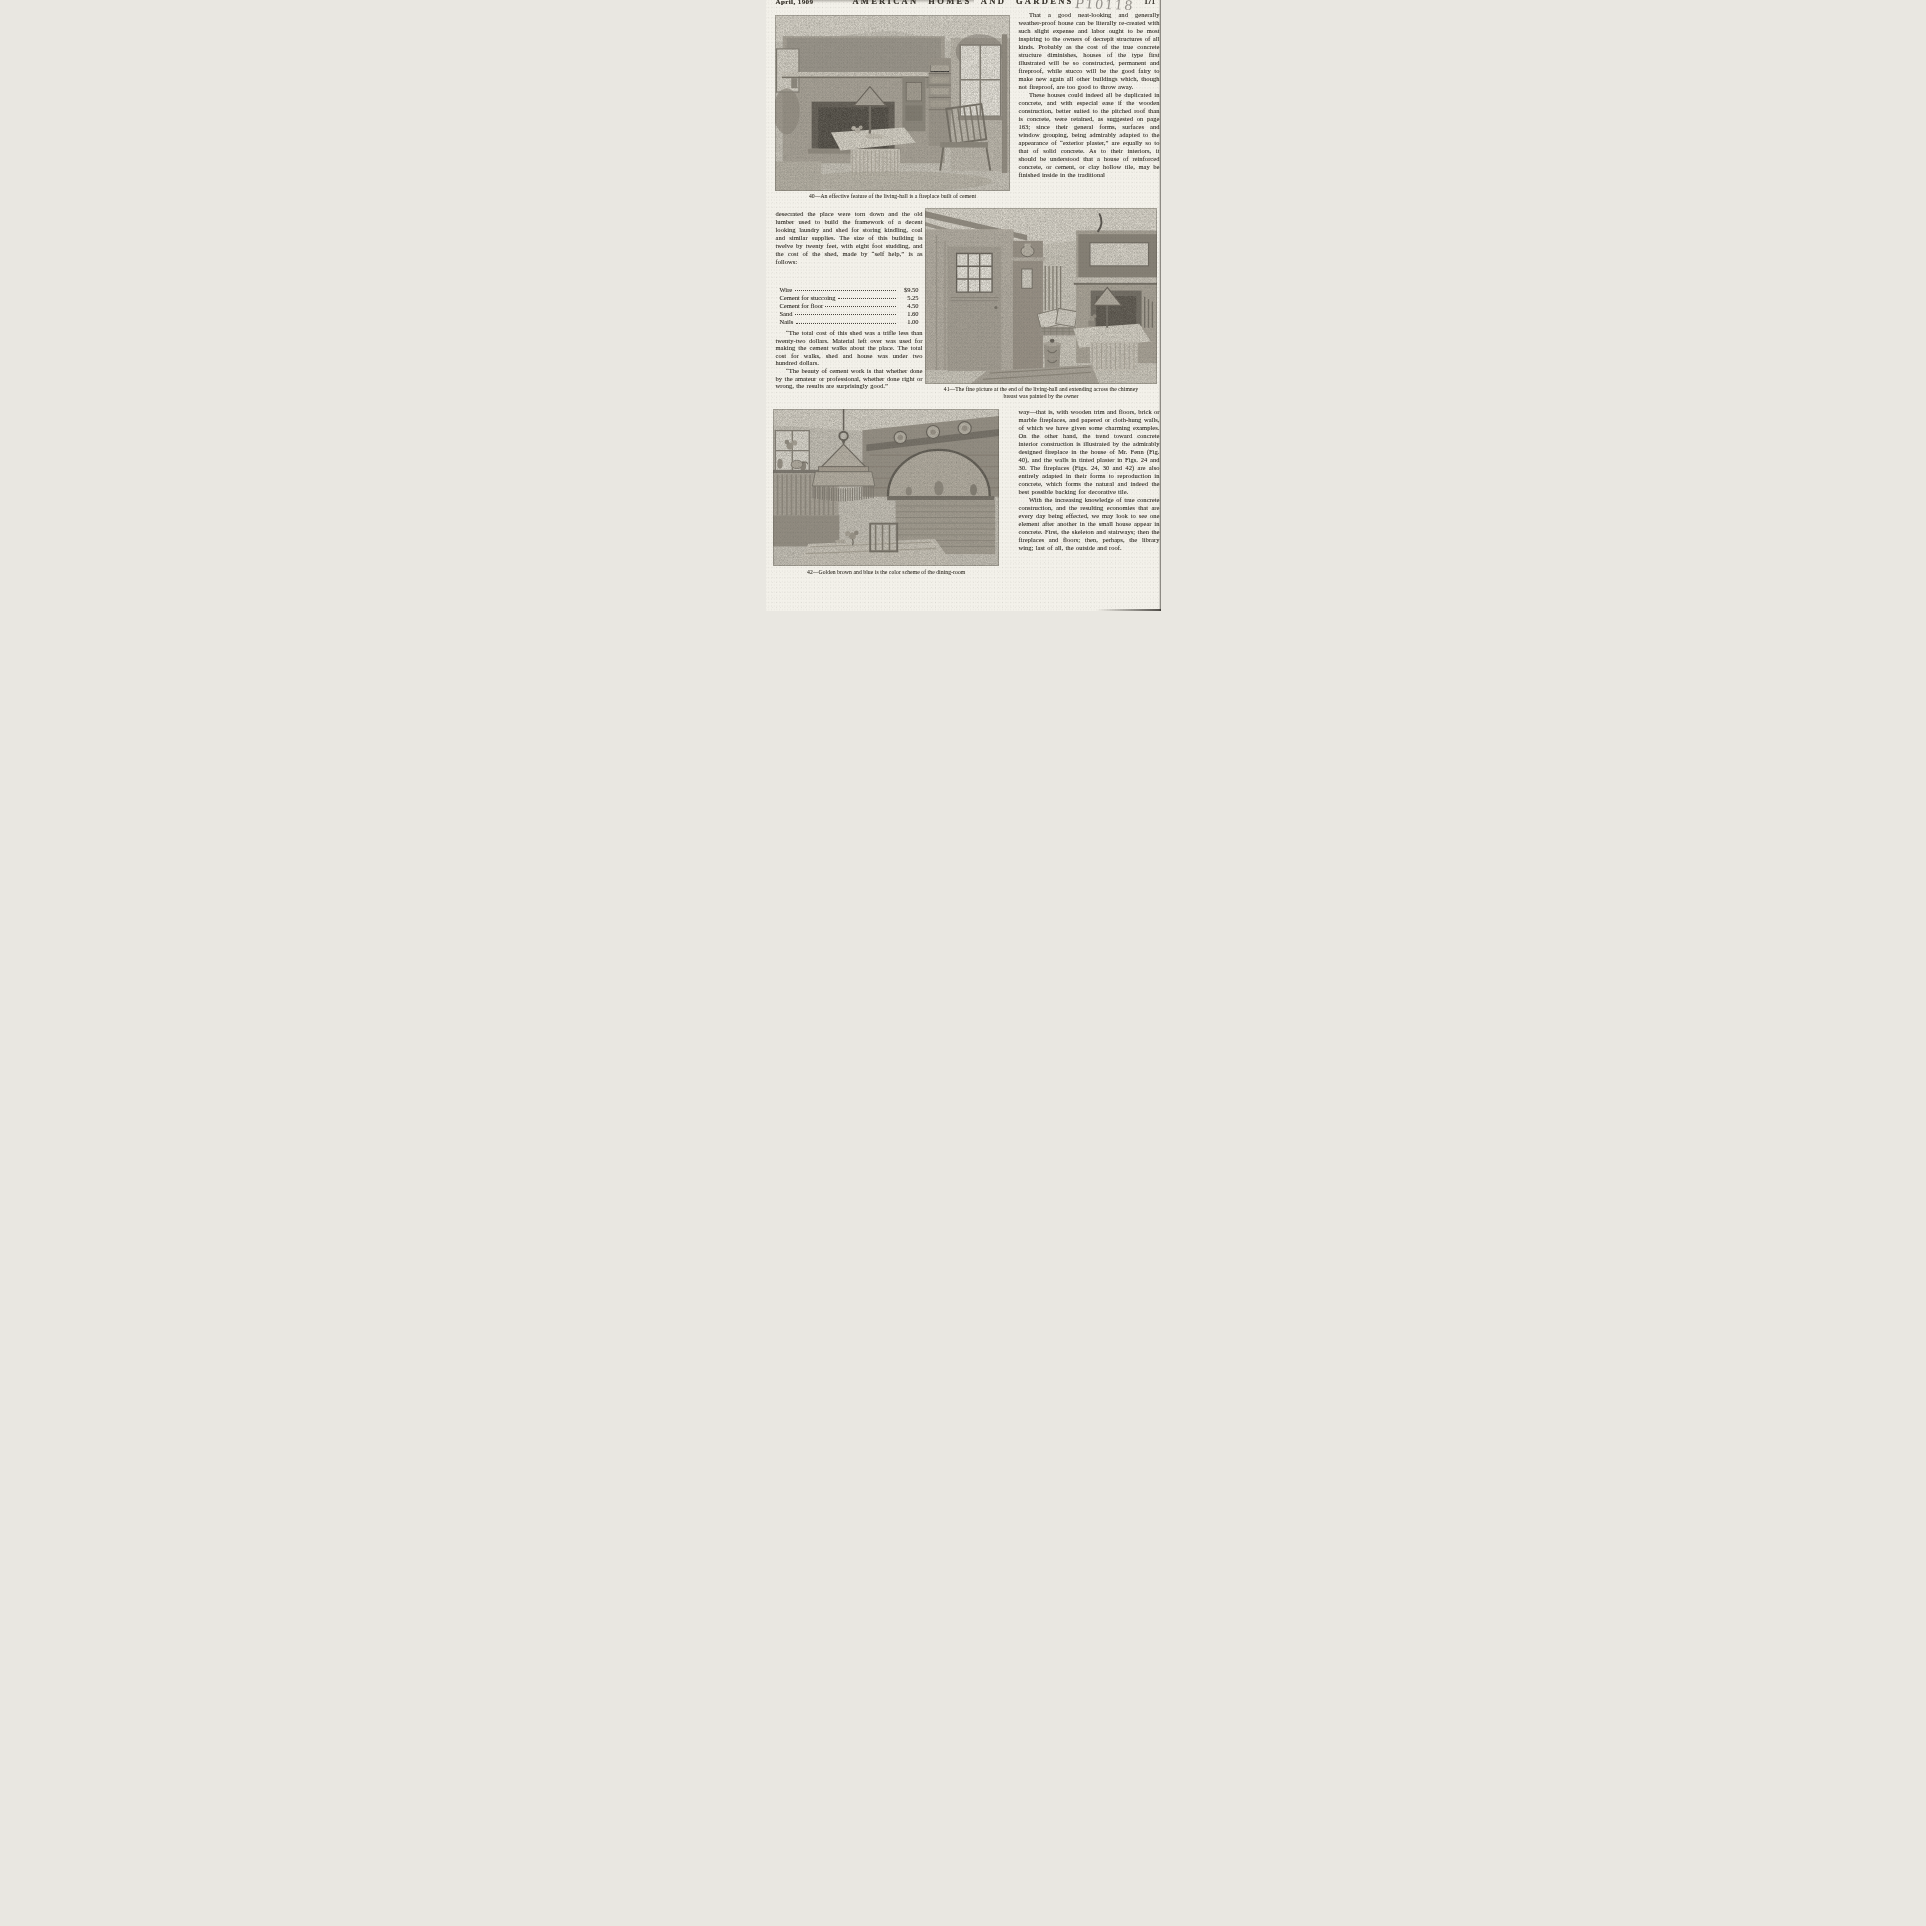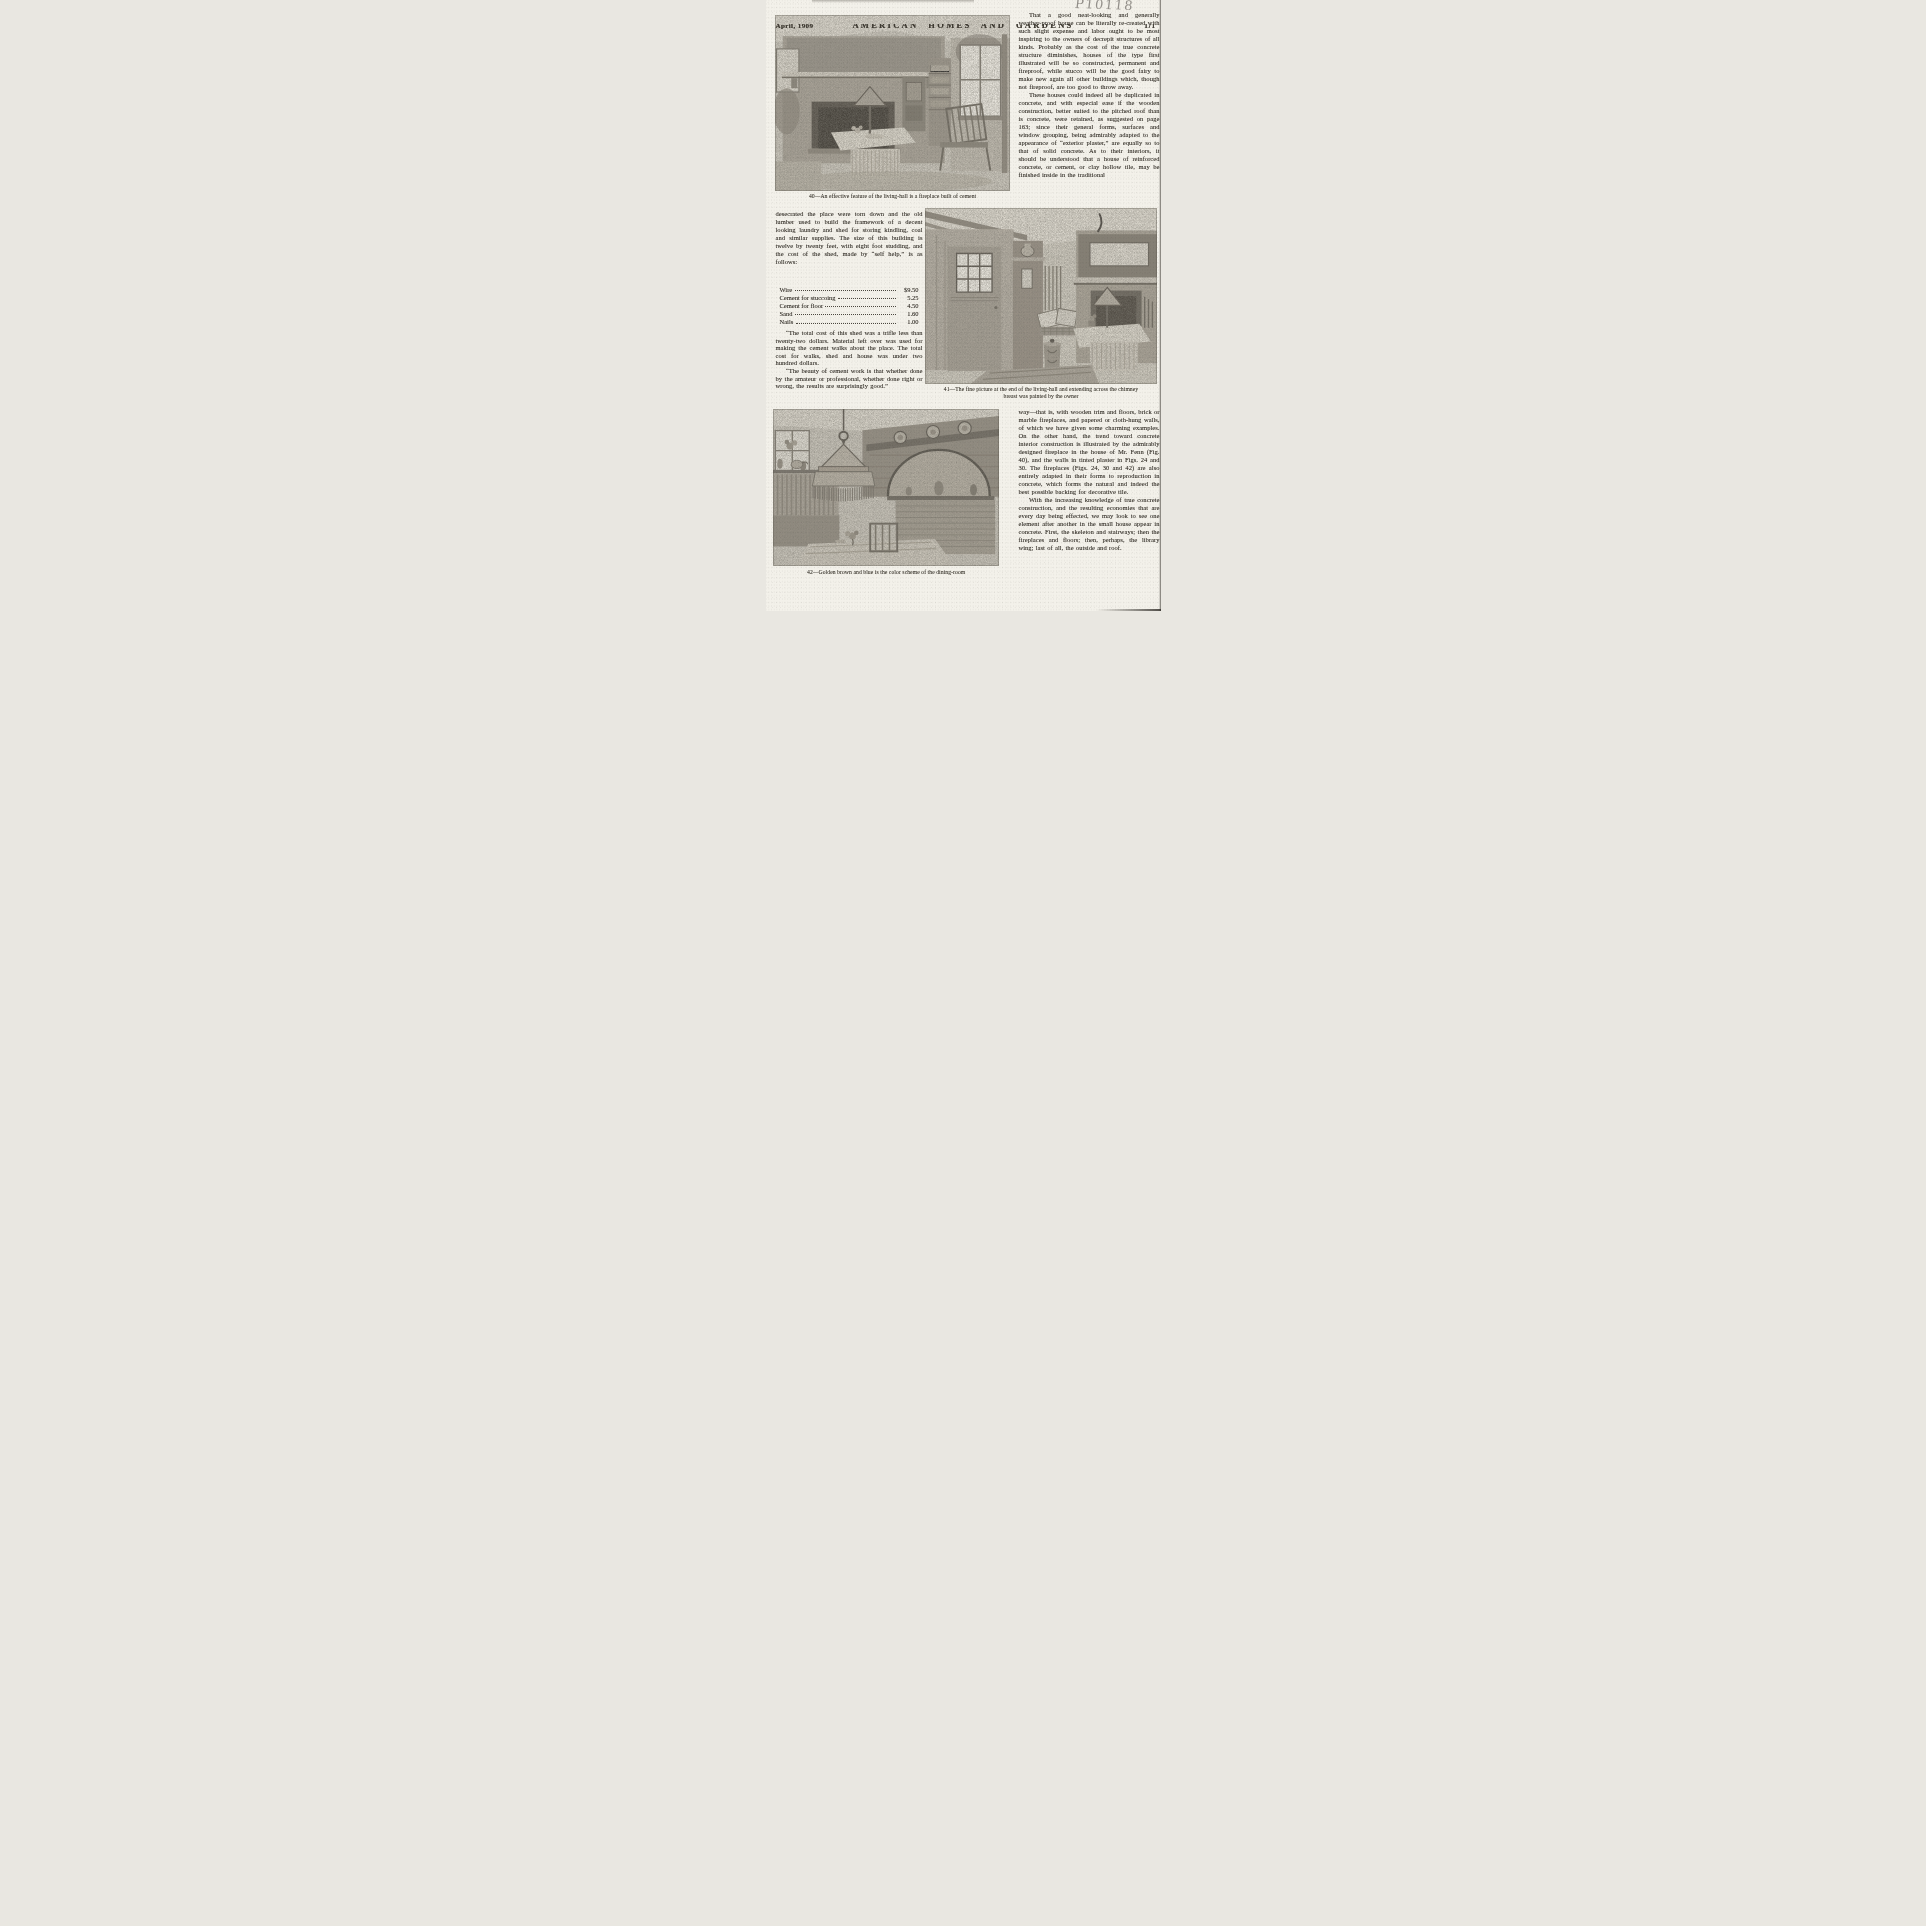--- a/index.html
+++ b/index.html
@@ -11,21 +11,21 @@
   }
   .page::after{
     content:""; position:absolute; inset:0; pointer-events:none;
     background-image:
       radial-gradient(rgba(40,36,30,0.08) 0.4px, transparent 0.5px),
       radial-gradient(rgba(40,36,30,0.05) 0.4px, transparent 0.5px);
     background-size:4.2px 5px, 2.7px 3.5px;
     background-position:0 0, 1.5px 2.3px;
   }
   
-  .header{position:absolute; top:0; left:0; width:100%; height:10px; overflow:hidden; z-index:3;margin-top:24px;}
+  .header{position:absolute; top:0; left:0; width:100%; height:10px; overflow:hidden; z-index:3;}
   .issue-date{position:absolute; left:10px; top:-2.3px; font-size:7px; font-weight:bold;
     letter-spacing:0.4px; color:#3d3931; text-shadow:0 0 0.4px rgba(61,57,49,0.7);}
   .magazine-title{position:absolute; left:50%; transform:translateX(-50%); top:-3.9px;
     font-size:8.5px; font-weight:bold; letter-spacing:2.3px; word-spacing:5.4px; white-space:nowrap;
     color:#3d3931; text-shadow:0 0 0.4px rgba(61,57,49,0.6);}
   .page-number{position:absolute; right:5.4px; top:-2.7px; font-size:7.3px; font-weight:bold;
     color:#44403a; text-shadow:0 0 0.4px rgba(61,57,49,0.6);}
   .handwritten{position:absolute; left:309px; top:-2.7px; z-index:4;
     font-family:"DejaVu Serif",serif; font-size:13px; letter-spacing:1.5px;
     color:rgba(120,117,112,0.78); transform:rotate(2deg) skewX(-5deg);}

